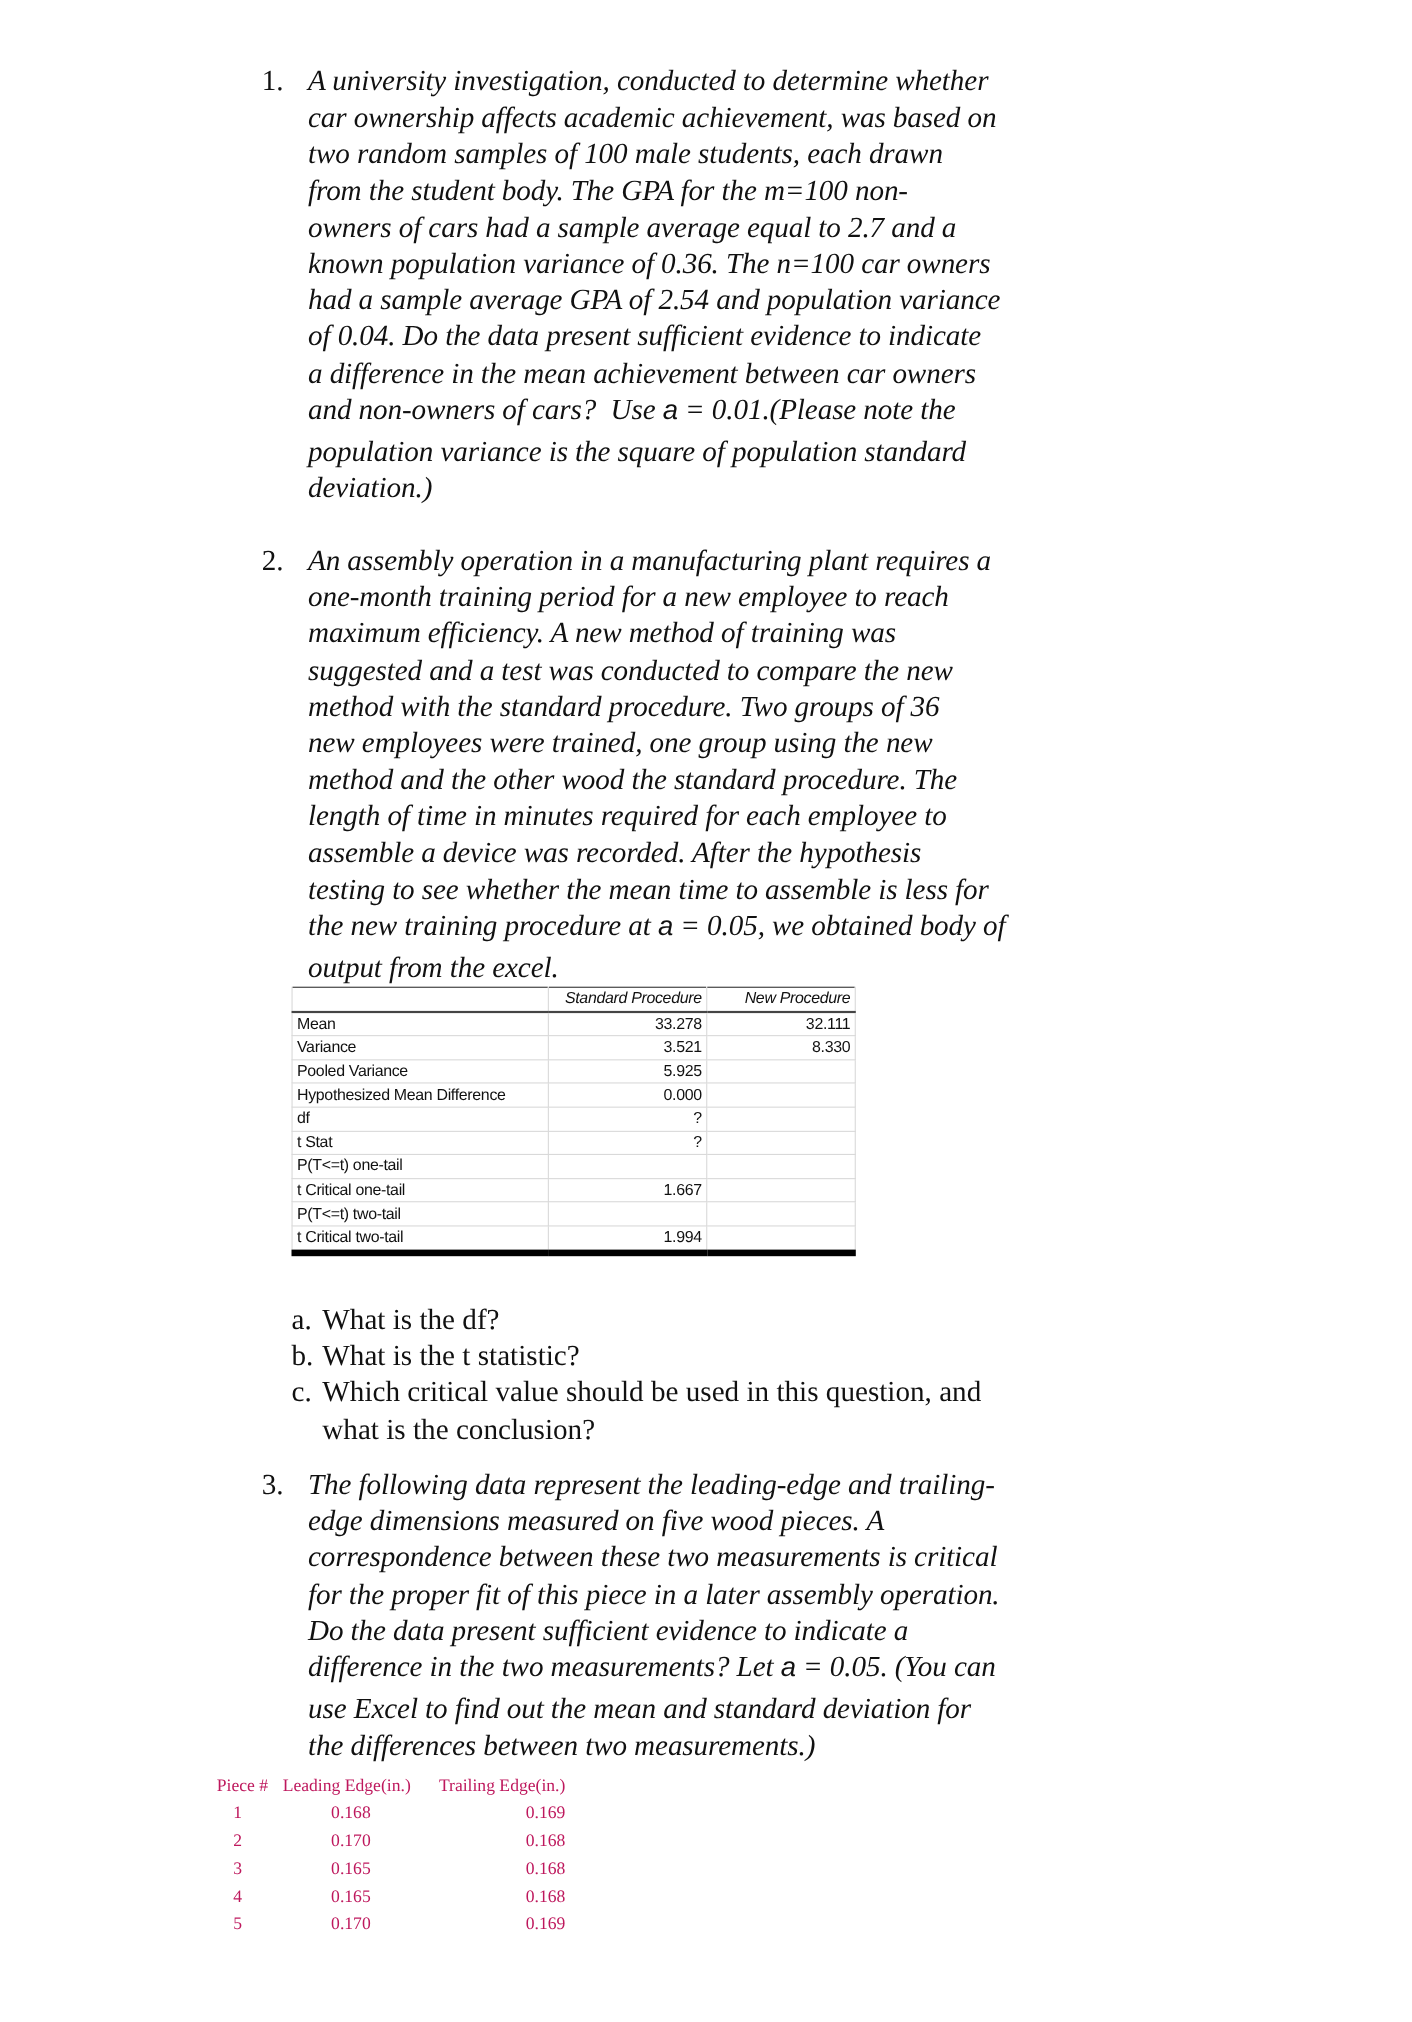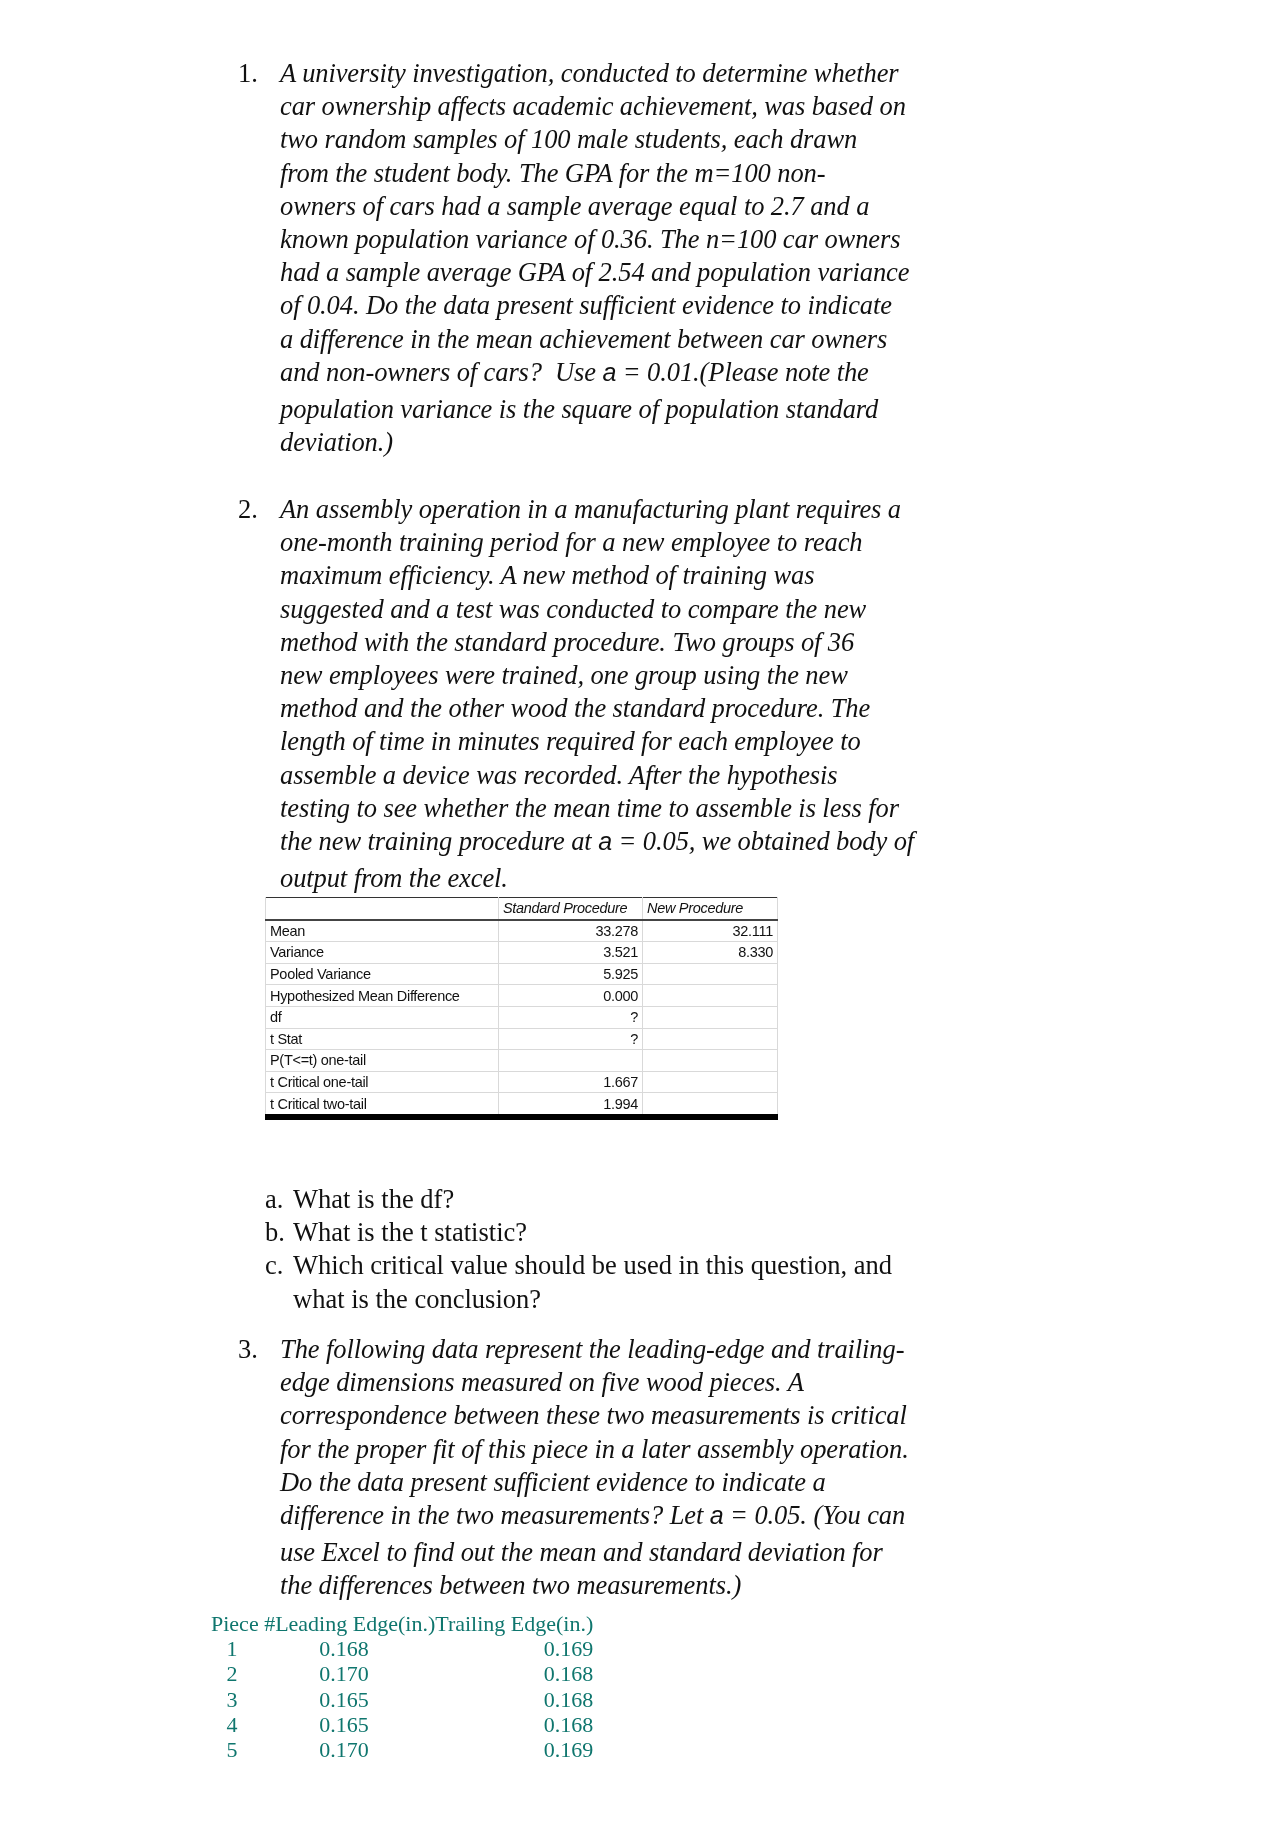--- a/index.html
+++ b/index.html
@@ -69,21 +69,21 @@
       border-bottom: 1px solid #d9d9d9;
       white-space: nowrap;
       line-height: 20px;
     }
     .excel-table thead tr {
       border-top: 1.5px solid #333;
     }
     .excel-table th {
       font-style: italic;
       font-weight: normal;
-      text-align: left;
+      text-align: right;
       border-bottom: 2px solid #444;
     }
     .excel-table td.lbl { text-align: left; width: 240px; }
     .excel-table td.num { text-align: right; width: 140px; }
     .excel-table th.c2 { width: 140px; }
     .excel-table tbody tr:last-child td {
       border-bottom: 6px solid #000000;
     }
 
     .subq {
@@ -93,26 +93,26 @@
       width: 700px;
       font-size: 26.5px;
       line-height: 33.2px;
     }
     .subq .item { position: relative; padding-left: 28px; }
     .subq .item .lt { position: absolute; left: 0; top: 0; }
 
     
     .wood-table {
       position: absolute;
-      left: 211px;
+      left: 197px;
       top: 1611px;
       font-family: "Liberation Serif", "DejaVu Serif", serif;
-      font-size: 22px;
+      font-size: 16px;
       border-collapse: collapse;
-      color: #0f766e;
+      color: #be185d;
     }
     .wood-table th, .wood-table td {
       padding: 0;
       height: 25.2px;
       line-height: 25px;
       font-weight: normal;
       white-space: nowrap;
     }
     .wood-table th.c1 { width: 60px; text-align: left; }
     .wood-table th.c2 { width: 142px; text-align: left; }
@@ -207,20 +207,25 @@
         <td class="lbl">P(T&lt;=t) one-tail</td>
         <td class="num"></td>
         <td class="num"></td>
       </tr>
       <tr>
         <td class="lbl">t Critical one-tail</td>
         <td class="num">1.667</td>
         <td class="num"></td>
       </tr>
       <tr>
+        <td class="lbl">P(T&lt;=t) two-tail</td>
+        <td class="num"></td>
+        <td class="num"></td>
+      </tr>
+      <tr>
         <td class="lbl">t Critical two-tail</td>
         <td class="num">1.994</td>
         <td class="num"></td>
       </tr>
     </tbody>
   </table>
 
   <div class="subq">
     <div class="item">
       <span class="lt">a.</span>

